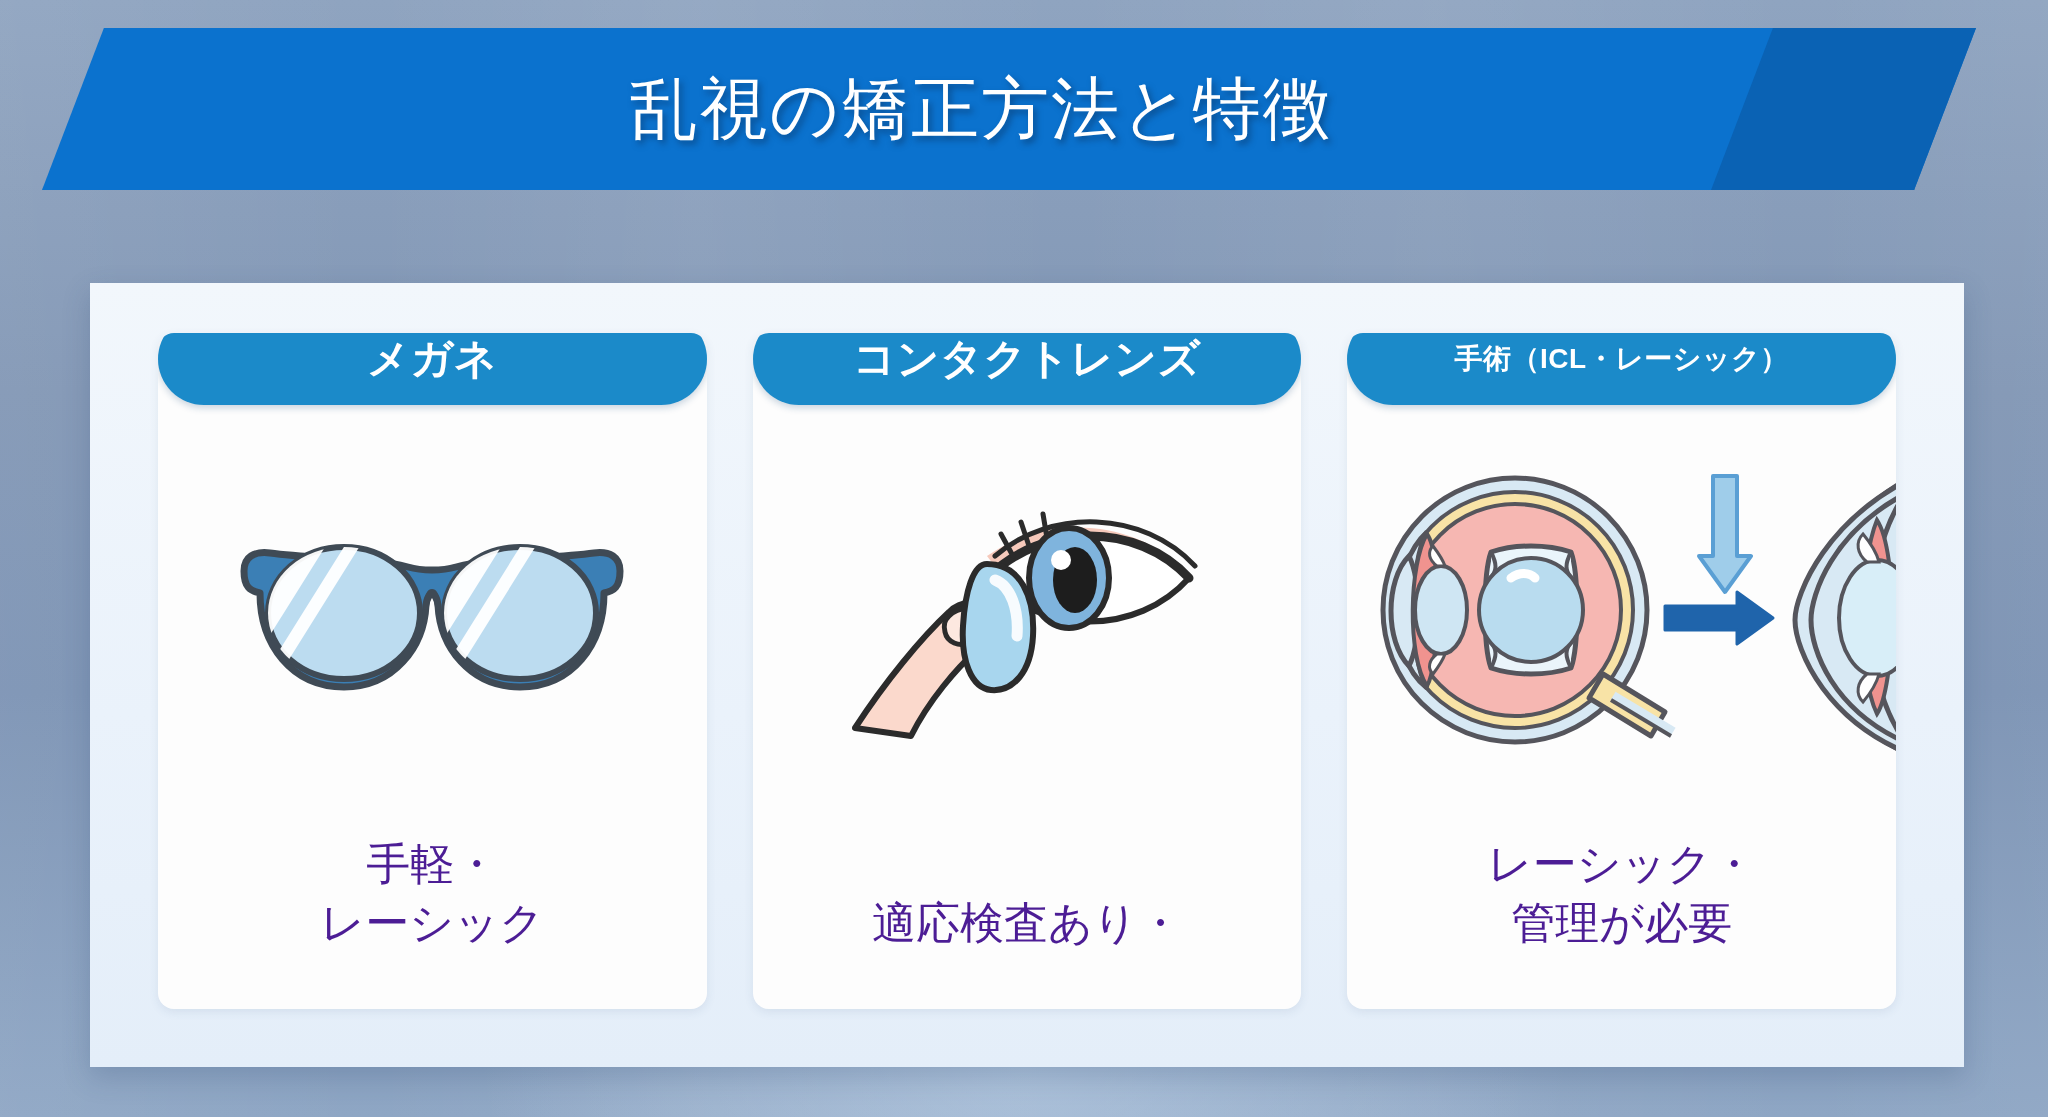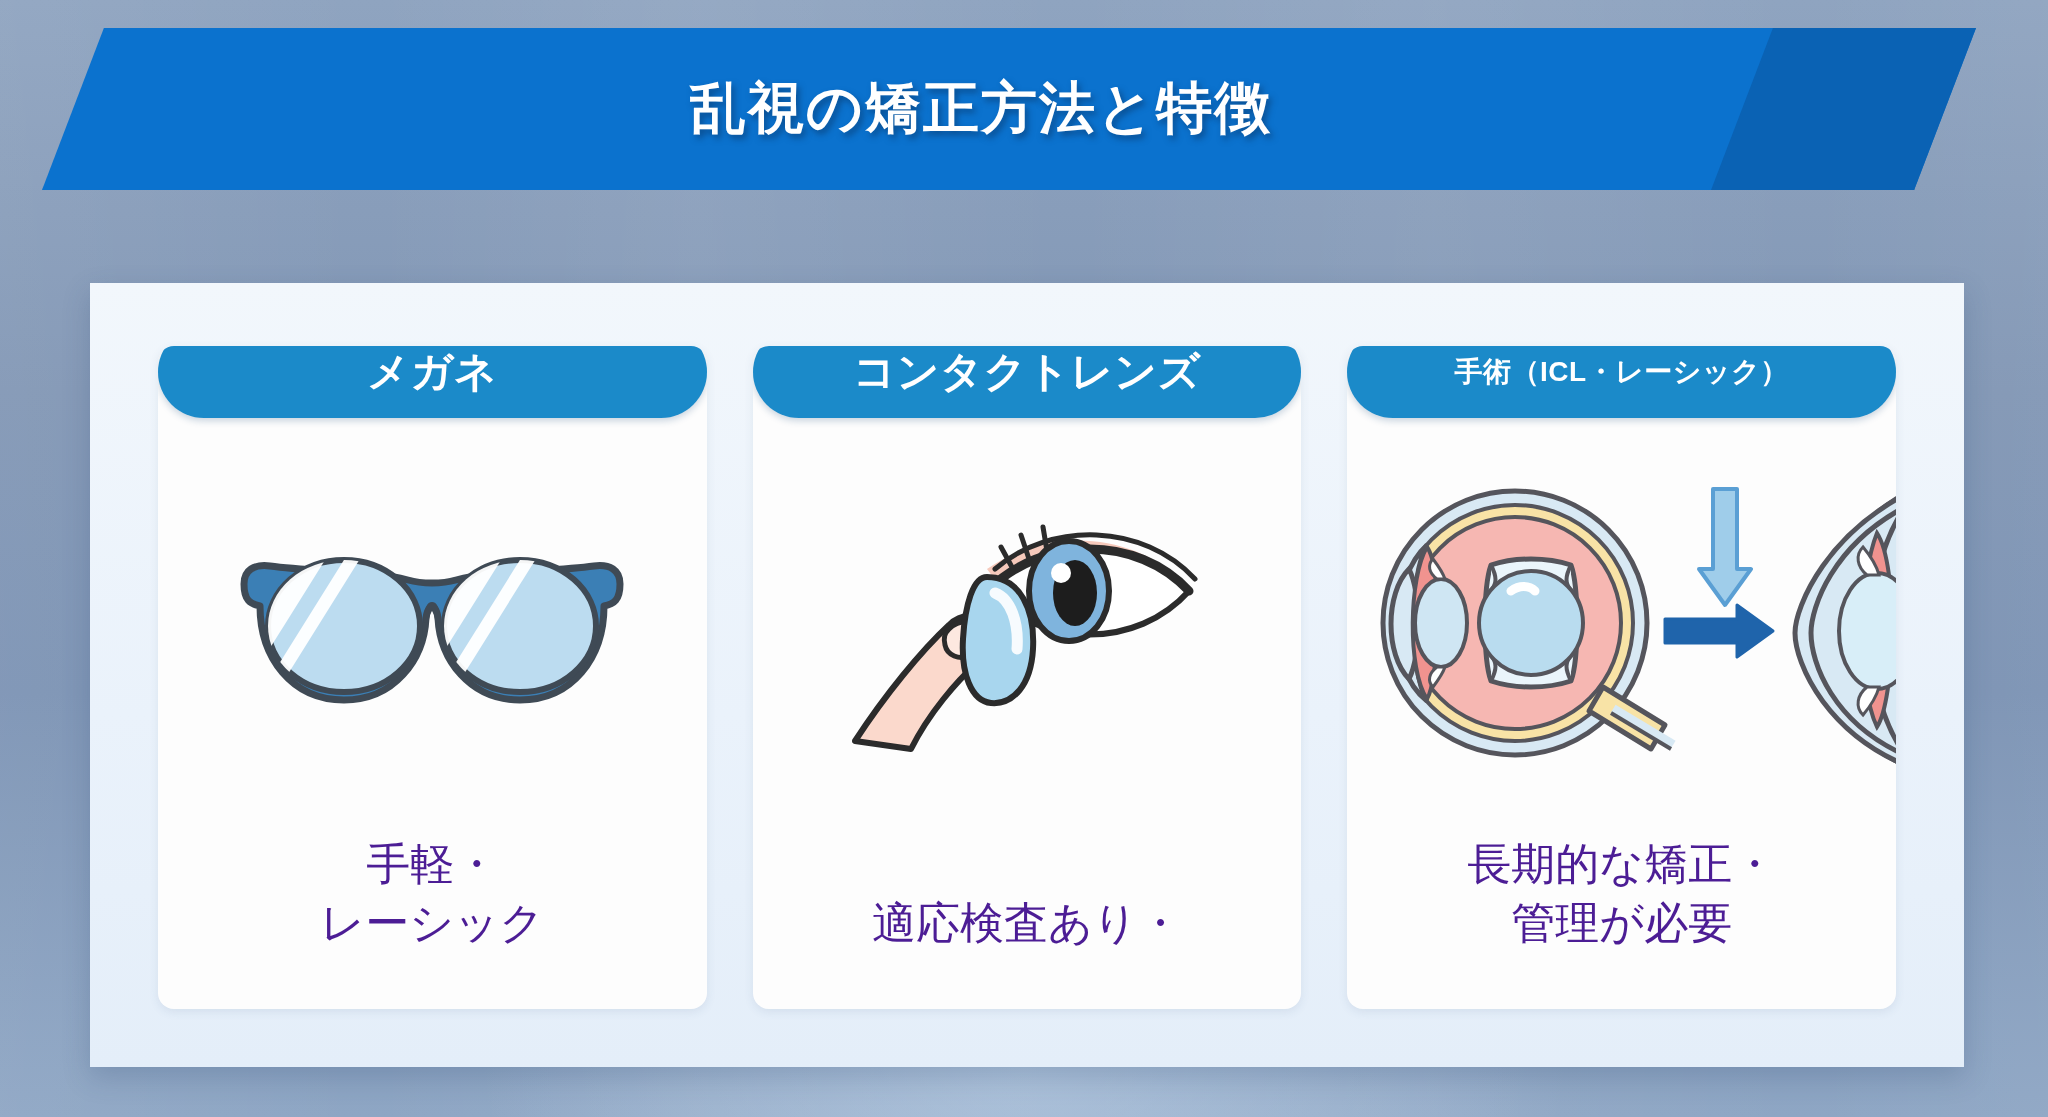--- a/index.html
+++ b/index.html
@@ -73,22 +73,22 @@
   #title-text {
     position: absolute;
     left: 42px;
     top: 28px;
     width: 1934px;
     height: 162px;
     display: flex;
     align-items: center;
     justify-content: center;
     color: #ffffff;
-    font-size: 56px;
-    font-weight: 700;
+    font-size: 68px;
+    font-weight: 400;
     letter-spacing: 2px;
     text-shadow: 3px 4px 6px rgba(10, 50, 95, 0.55);
     white-space: nowrap;
     padding-right: 56px;
     box-sizing: border-box;
   }
 
   
   #panel {
     position: absolute;
@@ -102,21 +102,21 @@
 
   
   #cards {
     position: absolute;
     left: 0;
     top: 0;
     width: 100%;
     height: 100%;
     display: flex;
     gap: 46px;
-    padding: 63px 68px 58px 68px;
+    padding: 50px 68px 58px 68px;
     box-sizing: border-box;
   }
   .card {
     position: relative;
     flex: 1 1 0;
     background: #fdfdfd;
     border-radius: 16px;
     box-shadow: 0 3px 10px rgba(60, 90, 130, 0.10);
     overflow: hidden;
   }
@@ -325,20 +325,20 @@
               <path d="M512 60 C494 104 492 212 512 254 C530 226 534 94 512 60 Z" fill="#f0938f" stroke="#55555c" stroke-width="4"></path>
 
               <ellipse cx="512" cy="158" rx="38" ry="58" fill="#d8eef8" stroke="#55555c" stroke-width="4"></ellipse>
               <path d="M502 102 C492 94 490 82 498 74 C508 86 512 94 514 102 Z" fill="#ffffff" stroke="#55555c" stroke-width="3"></path>
               <path d="M502 214 C492 222 490 234 498 242 C508 230 512 222 514 214 Z" fill="#ffffff" stroke="#55555c" stroke-width="3"></path>
             </g>
           </svg>
         </div>
 
         <div class="card-caption">
-          <span class="line">長期的な矯正・</span>
+          <span class="line">レーシック・</span>
           <span class="line">管理が必要</span>
         </div>
       </div>
 
     </div>
   </div>
 </div>
 
 </body></html>

